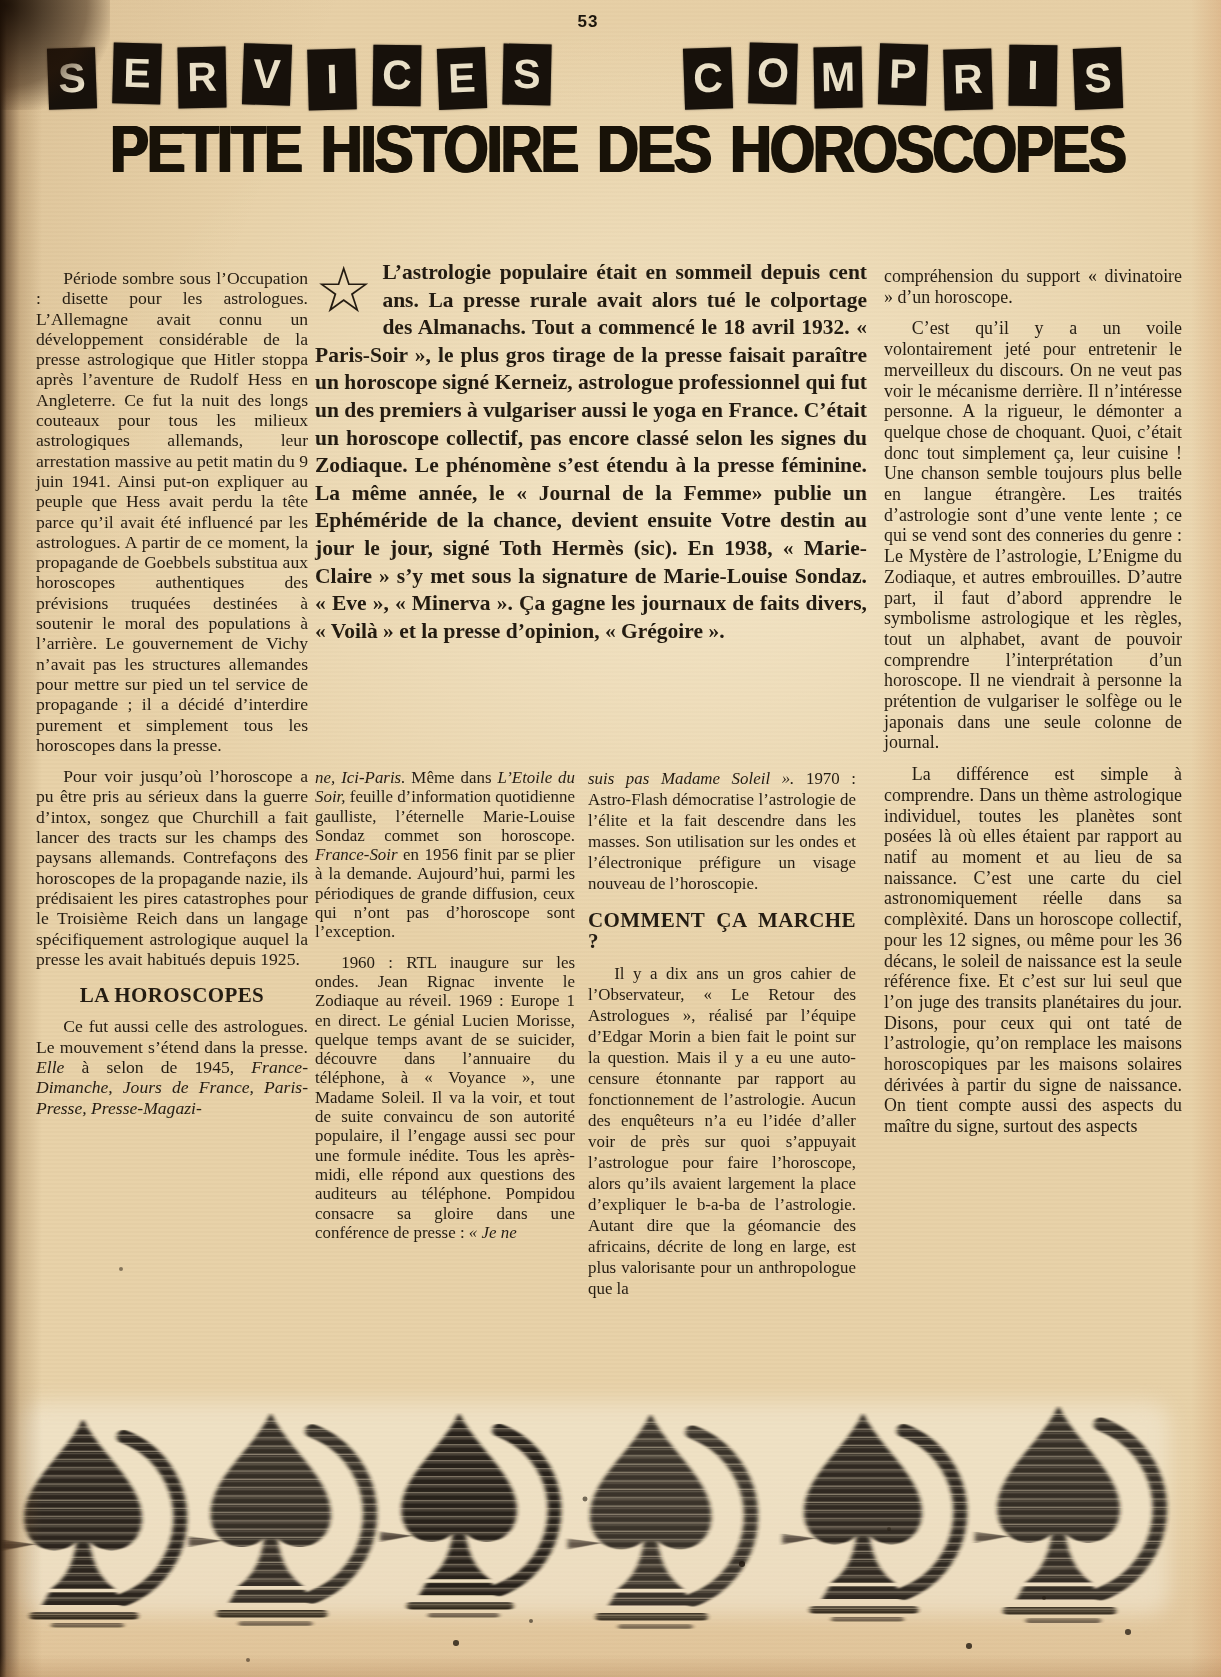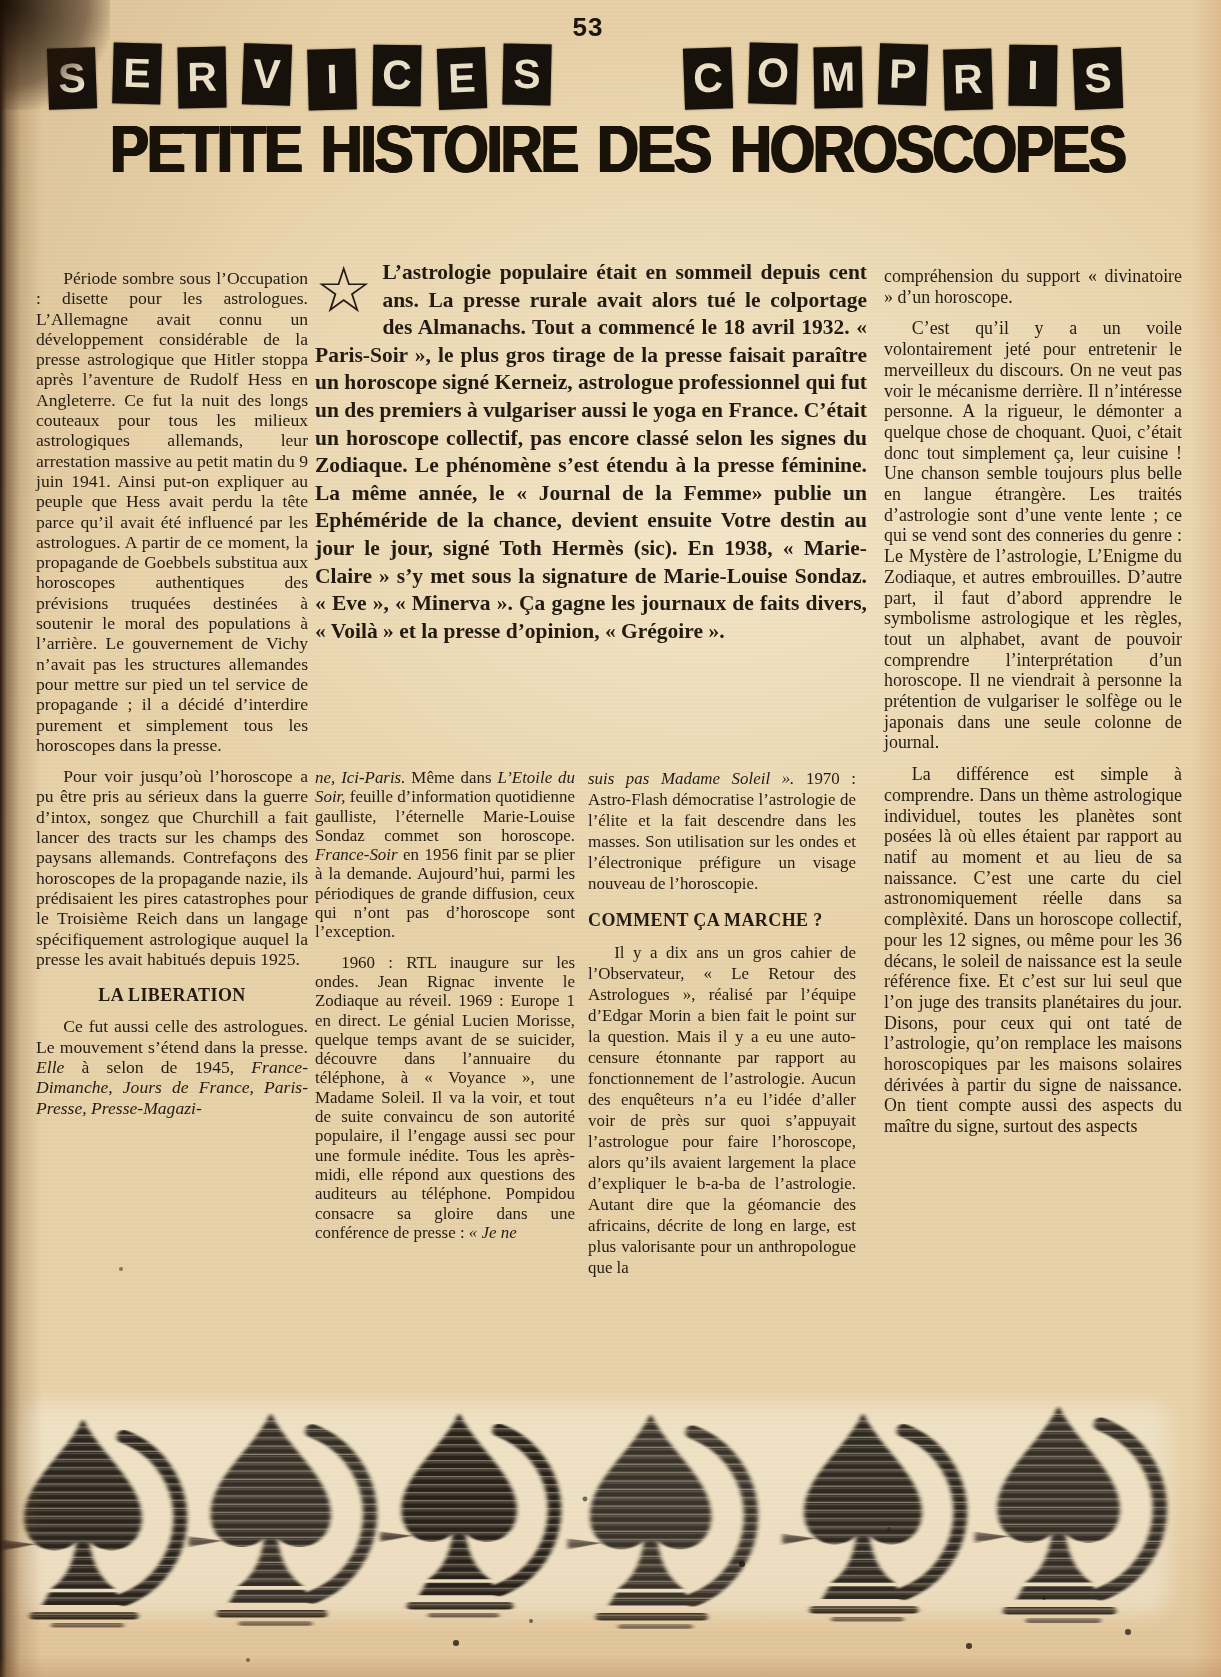--- a/index.html
+++ b/index.html
@@ -15,21 +15,21 @@
   .edge-left{position:absolute;left:0;top:0;bottom:0;width:42px;z-index:6;pointer-events:none;
     background:linear-gradient(to right, rgba(30,16,6,.95), rgba(70,40,18,.55) 16%, rgba(120,80,40,.22) 48%, rgba(0,0,0,0));}
   .corner-tl{position:absolute;left:-40px;top:-40px;width:150px;height:150px;z-index:6;pointer-events:none;
     background:radial-gradient(circle at 30% 30%, rgba(25,14,5,.95), rgba(45,25,10,.5) 55%, rgba(0,0,0,0) 75%);}
   .edge-right{position:absolute;right:0;top:0;bottom:0;width:30px;z-index:6;pointer-events:none;
     background:linear-gradient(to left, rgba(196,126,76,.26), rgba(0,0,0,0));}
   .edge-bottom{position:absolute;left:0;right:0;bottom:0;height:22px;z-index:6;pointer-events:none;
     background:linear-gradient(to top, rgba(150,95,50,.22), rgba(0,0,0,0));}
 
   .pagenum{position:absolute;left:556px;top:12px;width:64px;text-align:center;
-    font-family:"Liberation Sans",sans-serif;font-weight:bold;font-size:26px;letter-spacing:1px;color:#1c150c;}
+    font-family:"Liberation Sans",sans-serif;font-weight:bold;font-size:17px;letter-spacing:1px;color:#1c150c;}
 
   .masthead{position:absolute;left:48px;top:46px;width:1074px;display:flex;justify-content:space-between;}
   .mh-group{display:flex;gap:17px;}
   .mh-box{width:48px;height:61px;background:#17110b;display:flex;align-items:center;justify-content:center;
     box-shadow:0 0 2px rgba(23,17,11,.6);}
   .mh-box span{font-family:"Liberation Sans",sans-serif;font-weight:bold;font-size:41px;color:#e9dfc6;line-height:1;}
 
   .title{position:absolute;left:100px;top:110px;width:1024px;margin:0;text-align:center;
     font-family:"Liberation Sans",sans-serif;font-weight:bold;font-size:59px;letter-spacing:-2px;word-spacing:6px;
     color:#181208;transform:scaleY(1.14) scaleX(.98);transform-origin:top center;
@@ -44,21 +44,21 @@
 
   .col{position:absolute;text-align:justify;}
   .col1{left:36px;top:268px;width:272px;font-size:17.6px;line-height:20.3px;}
   .col2{left:315px;top:768px;width:260px;font-size:16.9px;line-height:19.3px;}
   .col3{left:588px;top:768px;width:268px;font-size:16.9px;line-height:21px;}
   .col4{left:884px;top:266px;width:298px;font-size:17.9px;line-height:20.7px;}
   .col p{margin:0;}
   .col p:not(:first-child){margin-top:11px;}
   .ind{text-indent:1.55em;}
   .it{font-style:italic;}
-  .col-heading{font-weight:bold;font-size:18px;margin:16px 0 7px;letter-spacing:.4px;}
+  .col-heading{font-weight:bold;font-size:21px;margin:16px 0 7px;letter-spacing:.4px;}
   .col-heading.center{text-align:center;}
 
   .spadeband{position:absolute;left:20px;top:1402px;width:1150px;height:213px;
     background:rgba(245,239,223,.5);filter:blur(10px);border-radius:22px;}
   .spades{position:absolute;left:0;top:1388px;width:1221px;height:262px;}
   .spade{position:absolute;width:190px;height:250px;overflow:visible;}
 
   .specks{position:absolute;left:0;top:0;width:2px;height:2px;border-radius:50%;background:transparent;
     box-shadow:
       455px 1642px 0 2px rgba(35,26,16,.8),
@@ -129,21 +129,21 @@
           <span>S</span>
         </div>
       </div>
     </div>
 
   <h1 class="title">PETITE HISTOIRE DES HOROSCOPES</h1>
 
   <div class="col col1">
       <p class="body-p ind"><span>Période sombre sous l’Occupation : disette pour les astrologues. L’Allemagne avait connu un développement considérable de la presse astrologique que Hitler stoppa après l’aventure de Rudolf Hess en Angleterre. Ce fut la nuit des longs couteaux pour tous les milieux astrologiques allemands, leur arrestation massive au petit matin du 9 juin 1941. Ainsi put-on expliquer au peuple que Hess avait perdu la tête parce qu’il avait été influencé par les astrologues. A partir de ce moment, la propagande de Goebbels substitua aux horoscopes authentiques des prévisions truquées destinées à soutenir le moral des populations à l’arrière. Le gouvernement de Vichy n’avait pas les structures allemandes pour mettre sur pied un tel service de propagande ; il a décidé d’interdire purement et simplement tous les horoscopes dans la presse.</span></p>
       <p class="body-p ind"><span>Pour voir jusqu’où l’horoscope a pu être pris au sérieux dans la guerre d’intox, songez que Churchill a fait lancer des tracts sur les champs des paysans allemands. Contrefaçons des horoscopes de la propagande nazie, ils prédisaient les pires catastrophes pour le Troisième Reich dans un langage spécifiquement astrologique auquel la presse les avait habitués depuis 1925.</span></p>
-      <div class="col-heading center">LA LIBERATION</div>
+      <div class="col-heading center">LA HOROSCOPES</div>
       <p class="body-p ind"><span>Ce fut aussi celle des astrologues. Le mouvement s’étend dans la presse. </span><span class="it">Elle</span><span> à selon de 1945, </span><span class="it">France-Dimanche, Jours de France, Paris-Presse, Presse-Magazi-</span></p>
     </div>
 
   <div class="intro">
     <span class="star">☆</span><span>L’astrologie populaire était en sommeil depuis cent ans. La presse rurale avait alors tué le colportage des Almanachs. Tout a commencé le 18 avril 1932. « Paris-Soir », le plus gros tirage de la presse faisait paraître un horoscope signé Kerneiz, astrologue professionnel qui fut un des premiers à vulgariser aussi le yoga en France. C’était un horoscope collectif, pas encore classé selon les signes du Zodiaque. Le phénomène s’est étendu à la presse féminine. La même année, le « Journal de la Femme» publie un Ephéméride de la chance, devient ensuite Votre destin au jour le jour, signé Toth Hermès (sic). En 1938, « Marie-Claire » s’y met sous la signature de Marie-Louise Sondaz. « Eve », « Minerva ». Ça gagne les journaux de faits divers, « Voilà » et la presse d’opinion, « Grégoire ».</span>
   </div>
 
   <div class="col col2">
       <p class="body-p"><span class="it">ne, Ici-Paris.</span><span> Même dans </span><span class="it">L’Etoile du Soir,</span><span> feuille d’information quotidienne gaulliste, l’éternelle Marie-Louise Sondaz commet son horoscope. </span><span class="it">France-Soir</span><span> en 1956 finit par se plier à la demande. Aujourd’hui, parmi les périodiques de grande diffusion, ceux qui n’ont pas d’horoscope sont l’exception.</span></p>
       <p class="body-p ind"><span>1960 : RTL inaugure sur les ondes. Jean Rignac invente le Zodiaque au réveil. 1969 : Europe 1 en direct. Le génial Lucien Morisse, quelque temps avant de se suicider, découvre dans l’annuaire du téléphone, à « Voyance », une Madame Soleil. Il va la voir, et tout de suite convaincu de son autorité populaire, il l’engage aussi sec pour une formule inédite. Tous les après-midi, elle répond aux questions des auditeurs au téléphone. Pompidou consacre sa gloire dans une conférence de presse : </span><span class="it">« Je ne</span></p>

